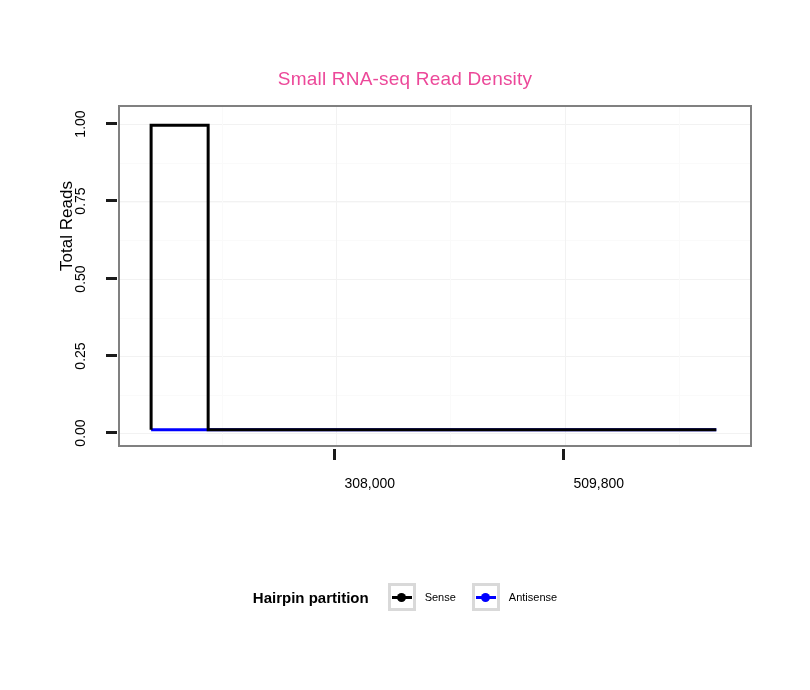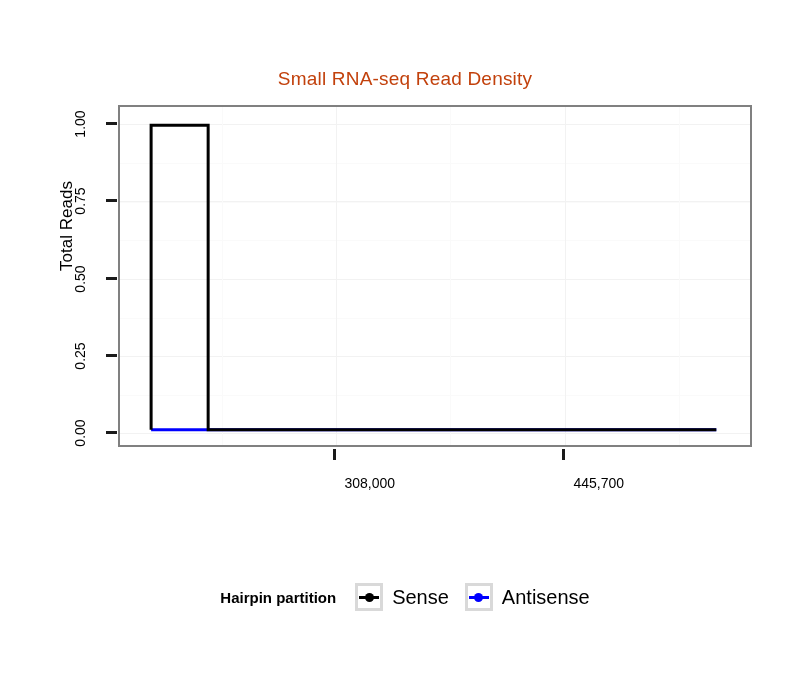--- a/index.html
+++ b/index.html
@@ -26,21 +26,21 @@
   
   .chart-title {
     position: absolute;
     left: 0;
     top: 68px;
     width: 810px;
     text-align: center;
     font-size: 19px;
     font-weight: normal;
     letter-spacing: 0.2px;
-    color: #c2410c;
+    color: #ec4899;
   }
 
   
   .panel {
     position: absolute;
     left: 118px;
     top: 105px;
     width: 634px;
     height: 342px;
     background: #ffffff;
@@ -176,21 +176,21 @@
     position: absolute;
     left: 50%;
     top: 50%;
     width: 9px;
     height: 9px;
     margin-left: -4.5px;
     margin-top: -4.5px;
     border-radius: 50%;
   }
   .legend-label {
-    font-size: 20px;
+    font-size: 11px;
     white-space: nowrap;
   }
 </style>
 </head>
 <body>
 
 <div id="chart-root">
 
   <div class="chart-title">Small RNA-seq Read Density</div>
 
@@ -236,21 +236,21 @@
         <polyline id="series-antisense" fill="none" stroke="#0000FF" stroke-width="3" points="31.11,322.77 88.15,322.77 596.30,322.77"></polyline>
         <polyline id="series-sense" fill="none" stroke="#000000" stroke-width="3" points="31.11,322.77 31.11,18.27 88.15,18.27 88.15,322.77 596.30,322.77"></polyline>
       </svg>
     </div>
   </div>
 
   <div class="x-tick-mark" style="left: 333px; top: 449px;"></div>
   <div class="x-tick-mark" style="left: 562px; top: 449px;"></div>
 
   <div class="x-tick-label" style="left: 275px; top: 475px;">308,000</div>
-  <div class="x-tick-label" style="left: 504px; top: 475px;">445,700</div>
+  <div class="x-tick-label" style="left: 504px; top: 475px;">509,800</div>
 
 
   <div class="legend">
     <div class="legend-title">Hairpin partition</div>
 
     <div class="legend-item">
       <div class="legend-key">
         <div class="key-line" style="background:#000000;"></div>
         <div class="key-dot" style="background:#000000;"></div>
       </div>

